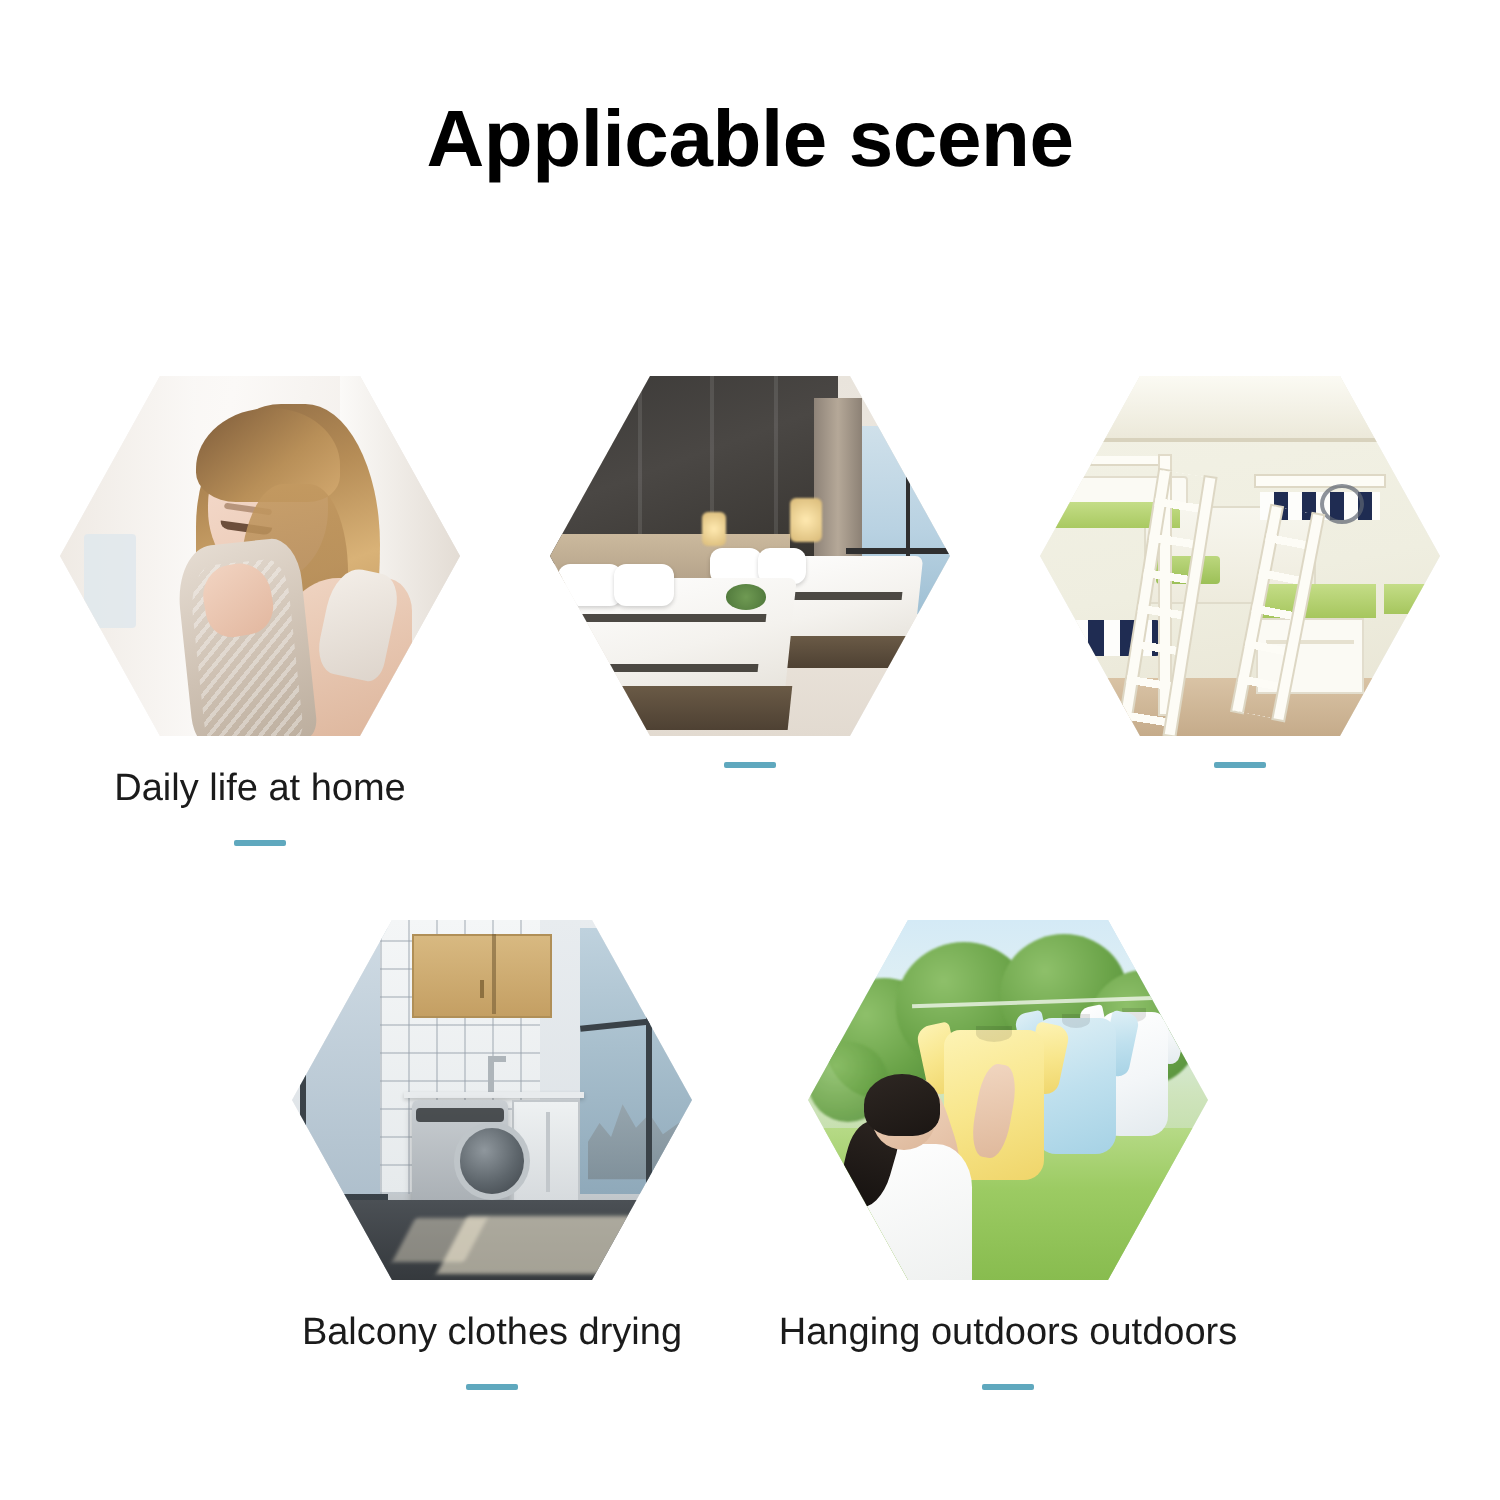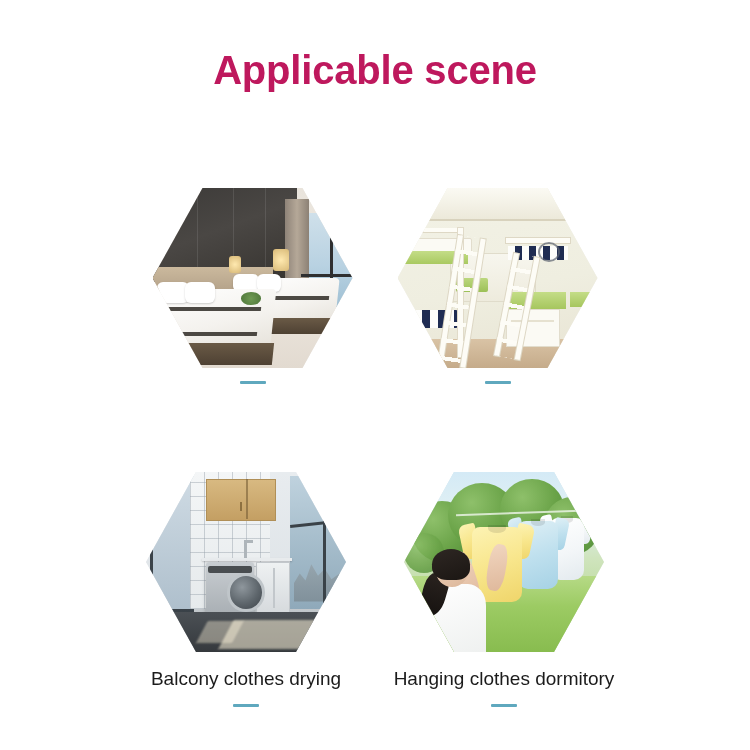--- a/index.html
+++ b/index.html
@@ -24,35 +24,35 @@
 
   
   .page-title {
     position: absolute;
     top: 48px;
     left: 0;
     width: 750px;
     text-align: center;
     font-size: 40px;
     font-weight: bold;
-    color: #be185d;
+    color: #000000;
     letter-spacing: -0.2px;
     line-height: 1.1;
   }
 
   
   .row {
     position: absolute;
     left: 0;
     width: 750px;
     display: flex;
     justify-content: center;
   }
   .row-1 { top: 188px; }
-  .row-2 { top: 472px; }
+  .row-2 { top: 460px; }
 
   .card {
     width: 245px;
     display: flex;
     flex-direction: column;
     align-items: center;
   }
   .row-1 .card { width: 245px; }
   .row-2 .card { width: 258px; }
 
@@ -522,20 +522,43 @@
 </style>
 </head>
 <body>
 
 <div class="page">
 
   <div class="page-title">Applicable scene</div>
 
   <div class="row row-1">
 
+    <div class="card">
+      <div class="hex-wrap">
+        <div class="hex">
+          <div class="scene s1">
+            <div class="wall-l"></div>
+            <div class="wall-r"></div>
+            <div class="panel"></div>
+            <div class="hair-back"></div>
+            <div class="head"></div>
+            <div class="hair-top"></div>
+            <div class="brow"></div>
+            <div class="lash"></div>
+            <div class="hair-strand"></div>
+            <div class="shoulder"></div>
+            <div class="strap"></div>
+            <div class="towel"></div>
+            <div class="hand"></div>
+          </div>
+        </div>
+      </div>
+      <div class="card-label">Daily life at home</div>
+      <div class="underline"></div>
+    </div>
 
     <div class="card">
       <div class="hex-wrap">
         <div class="hex">
           <div class="scene s2">
             <div class="headwall"></div>
             <div class="panel-line pl1"></div>
             <div class="panel-line pl2"></div>
             <div class="panel-line pl3"></div>
             <div class="beige-wall"></div>
@@ -658,19 +681,19 @@
             </div>
             <div class="arm2"></div>
             <div class="arm"></div>
             <div class="woman-body"></div>
             <div class="ponytail"></div>
             <div class="woman-head"></div>
             <div class="woman-hair"></div>
           </div>
         </div>
       </div>
-      <div class="card-label">Hanging clothes dormitory</div>
+      <div class="card-label">Hanging outdoors outdoors</div>
       <div class="underline"></div>
     </div>
 
   </div>
 
 </div>
 
 </body></html>

